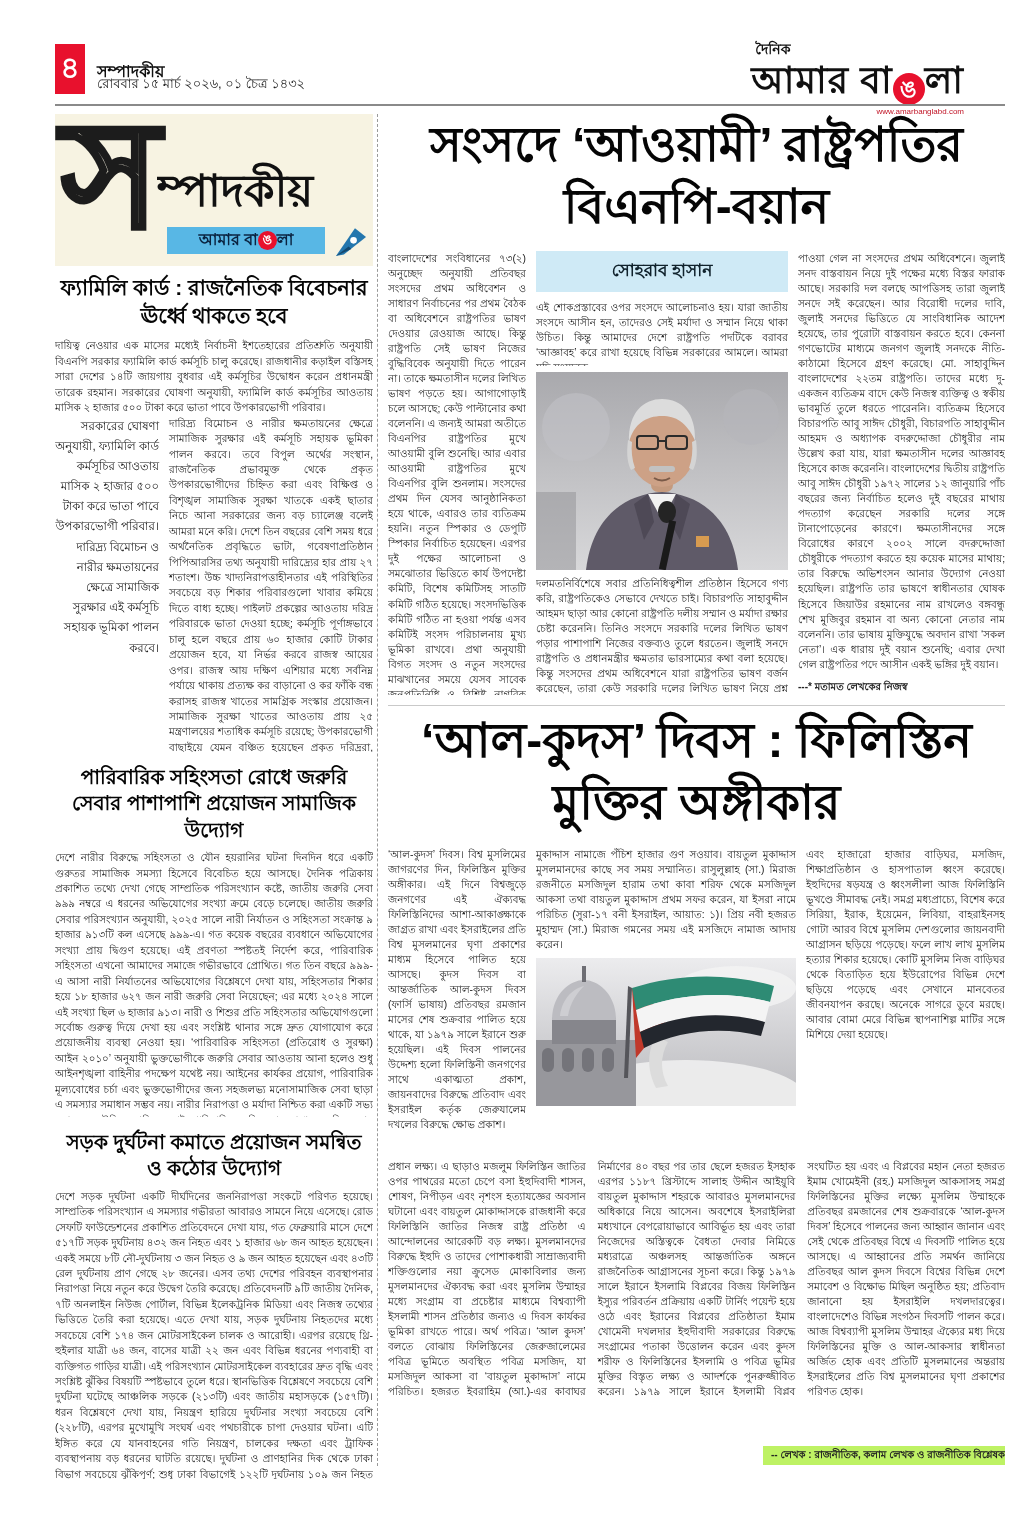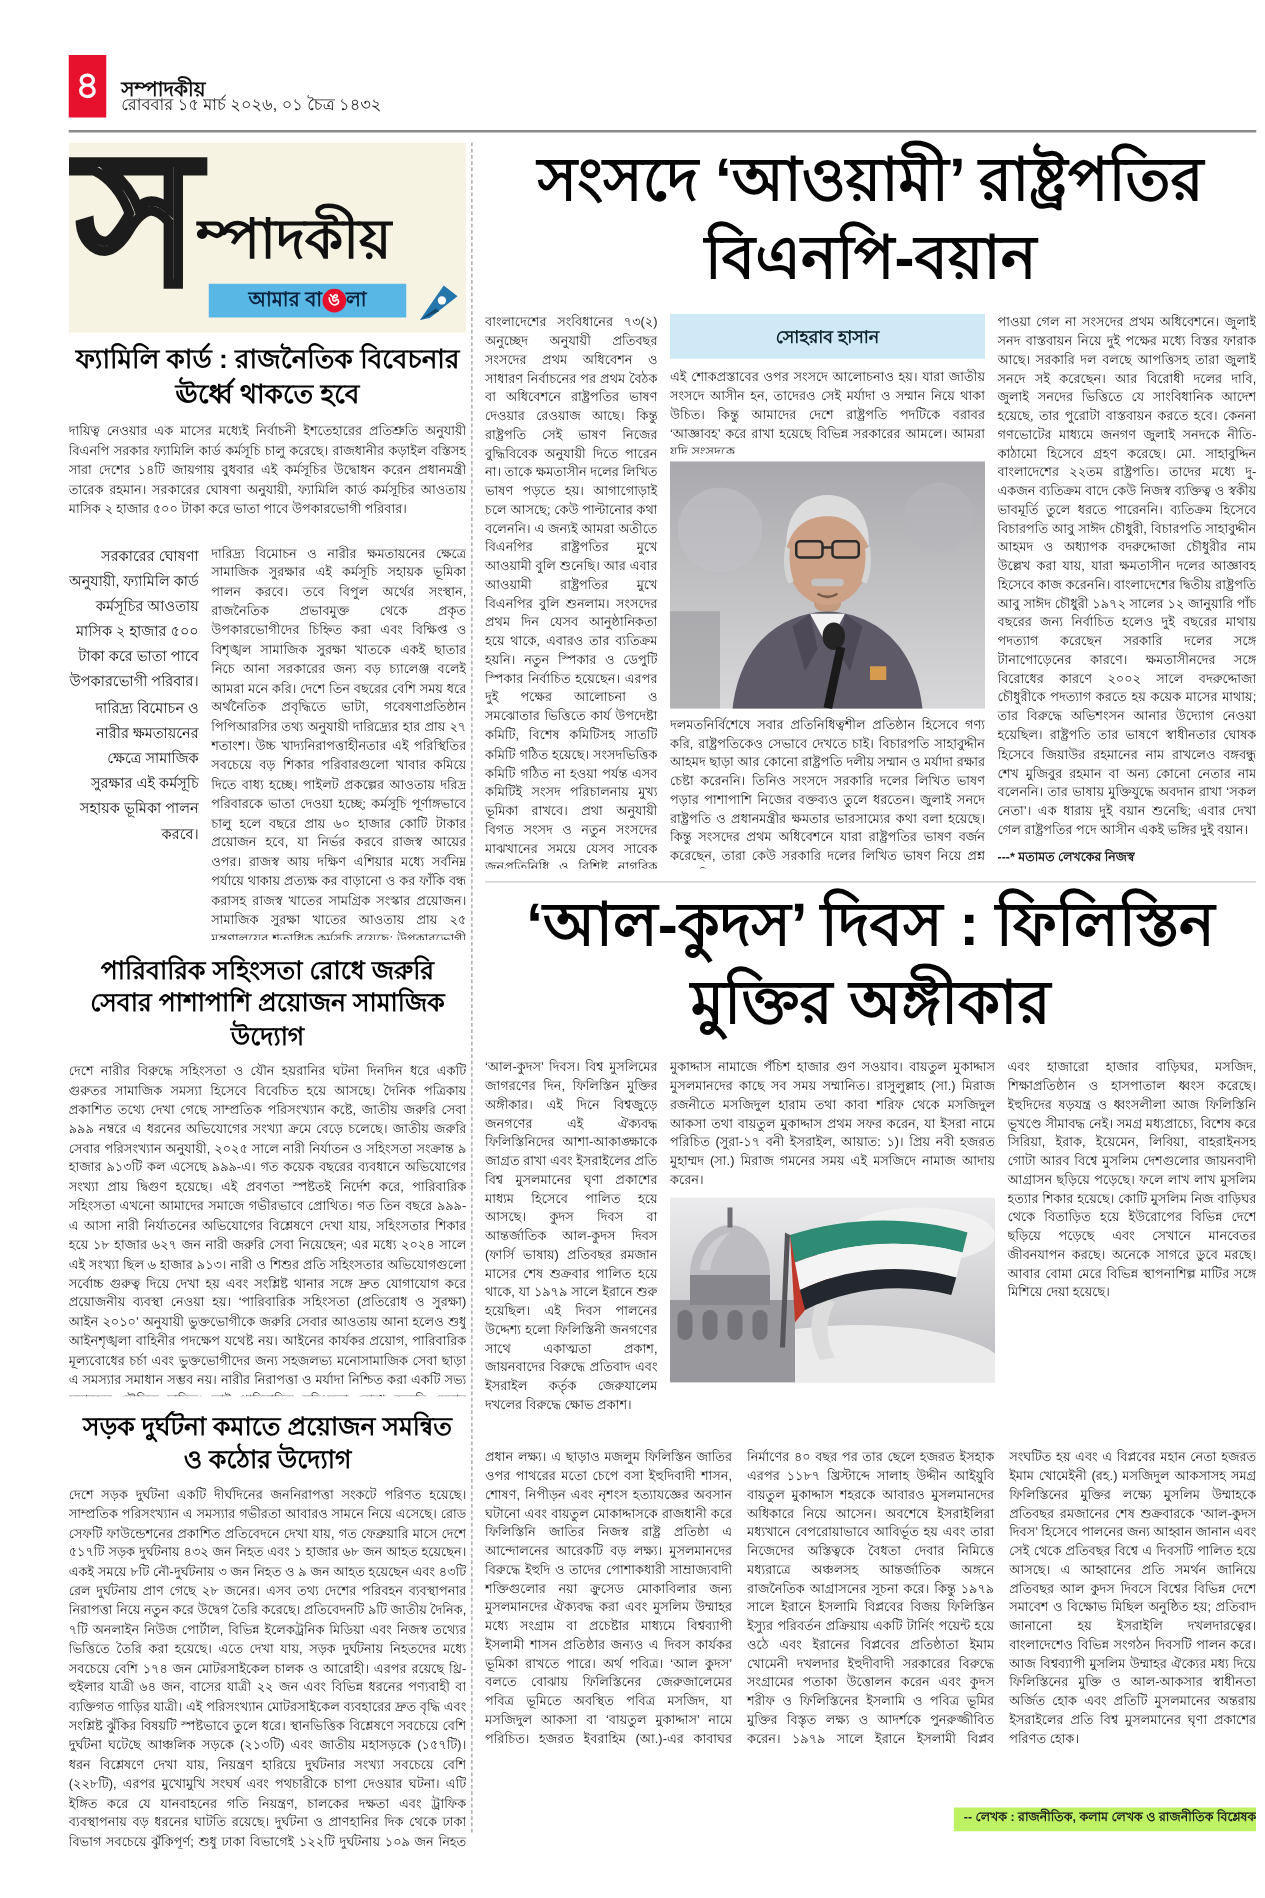--- a/index.html
+++ b/index.html
@@ -34,55 +34,60 @@
             display:flex;align-items:center;justify-content:center;font-size:16px;font-weight:bold;color:#0a2340;}
   .mast-bar .brand-circle{width:19px;height:19px;font-size:13px;vertical-align:-2px;}
   .pen-icon{position:absolute;left:276px;bottom:6px;width:40px;height:38px;}
 
   
   .l-head{font-size:21px;font-weight:bold;color:#050505;text-align:center;line-height:1.32;margin:0 4px;}
   .l-head.small{font-size:20px;}
   .l-body{font-size:10.3px;line-height:1.5;text-align:justify;color:#222;}
   .la1{margin-top:8px;height:478px;display:flex;flex-direction:column;overflow:hidden;}
   .la1-lead{margin-top:9px;}
-  .la1-row{flex:1;display:flex;gap:10px;margin-top:20px;overflow:hidden;}
+  .la1-row{flex:1;display:flex;gap:10px;margin-top:0;overflow:hidden;}
   .pullquote{width:104px;flex:none;text-align:right;font-size:11.6px;line-height:1.74;color:#141414;}
   .la1-rest{flex:1;}
   .la2{margin-top:12px;height:353px;overflow:hidden;}
   .la3{margin-top:12px;height:350px;overflow:hidden;}
   .la2 .l-body,.la3 .l-body{margin-top:7px;}
 
   
   .m-head{font-size:48px;font-weight:800;color:#050505;text-align:center;line-height:1.3;margin:2px 0 12px;}
   .m-body{display:flex;gap:10px;font-size:10.3px;line-height:1.46;text-align:justify;color:#222;}
   .m1-body{height:444px;overflow:hidden;}
   .mcol1{width:138px;flex:none;overflow:hidden;}
   .mmid{width:252px;flex:none;display:flex;flex-direction:column;overflow:hidden;}
   .mmid2{width:260px;}
   .mcol3{flex:1;display:flex;flex-direction:column;overflow:hidden;}
   .mcol3-text{flex:1;overflow:hidden;}
-  .byline-box{background:#cfeaf6;text-align:center;font-size:14px;font-weight:bold;color:#10222c;
+  .byline-box{background:#cfeaf6;text-align:center;font-size:17px;font-weight:bold;color:#10222c;
               padding:8px 4px;margin-bottom:8px;flex:none;}
   .mid-text{overflow:hidden;}
   .photo{flex:none;margin:6px 0;overflow:hidden;}
   .credit{flex:none;font-size:10px;font-weight:bold;color:#222;padding-top:3px;}
   .art-divider{border-top:1px solid #c9c9c9;margin:10px 0 4px;}
   .m2-upper{height:302px;overflow:hidden;}
   .m2-bottom{position:relative;margin-top:10px;height:348px;overflow:hidden;
              column-count:3;column-gap:12px;font-size:10.3px;line-height:1.46;text-align:justify;color:#222;}
   .m2-credit{position:absolute;right:0;bottom:42px;background:#bef264;padding:2px 0 2px 8px;
              font-size:10px;font-weight:bold;}
 </style>
 </head>
 <body>
 
 <div class="hdr">
   <div class="pagenum">৪</div>
   <div class="section-name">সম্পাদকীয়</div>
   <div class="issue-date">রোববার ১৫ মার্চ ২০২৬, ০১ চৈত্র ১৪৩২</div>
+  <div class="brand">
+    <div class="brand-daily">দৈনিক</div>
+    <div class="brand-name"><span>আমার বা</span><span class="brand-circle">ঙ</span><span>লা</span></div>
+    <div class="brand-web">www.amarbanglabd.com</div>
+  </div>
 </div>
 <div class="hdr-rule"></div>
 <div class="col-divider"></div>
 
 <div class="left-col">
 
   <div class="masthead">
     <div class="mast-letter">স</div>
     <div class="mast-word">ম্পাদকীয়</div>
     <div class="mast-bar">

